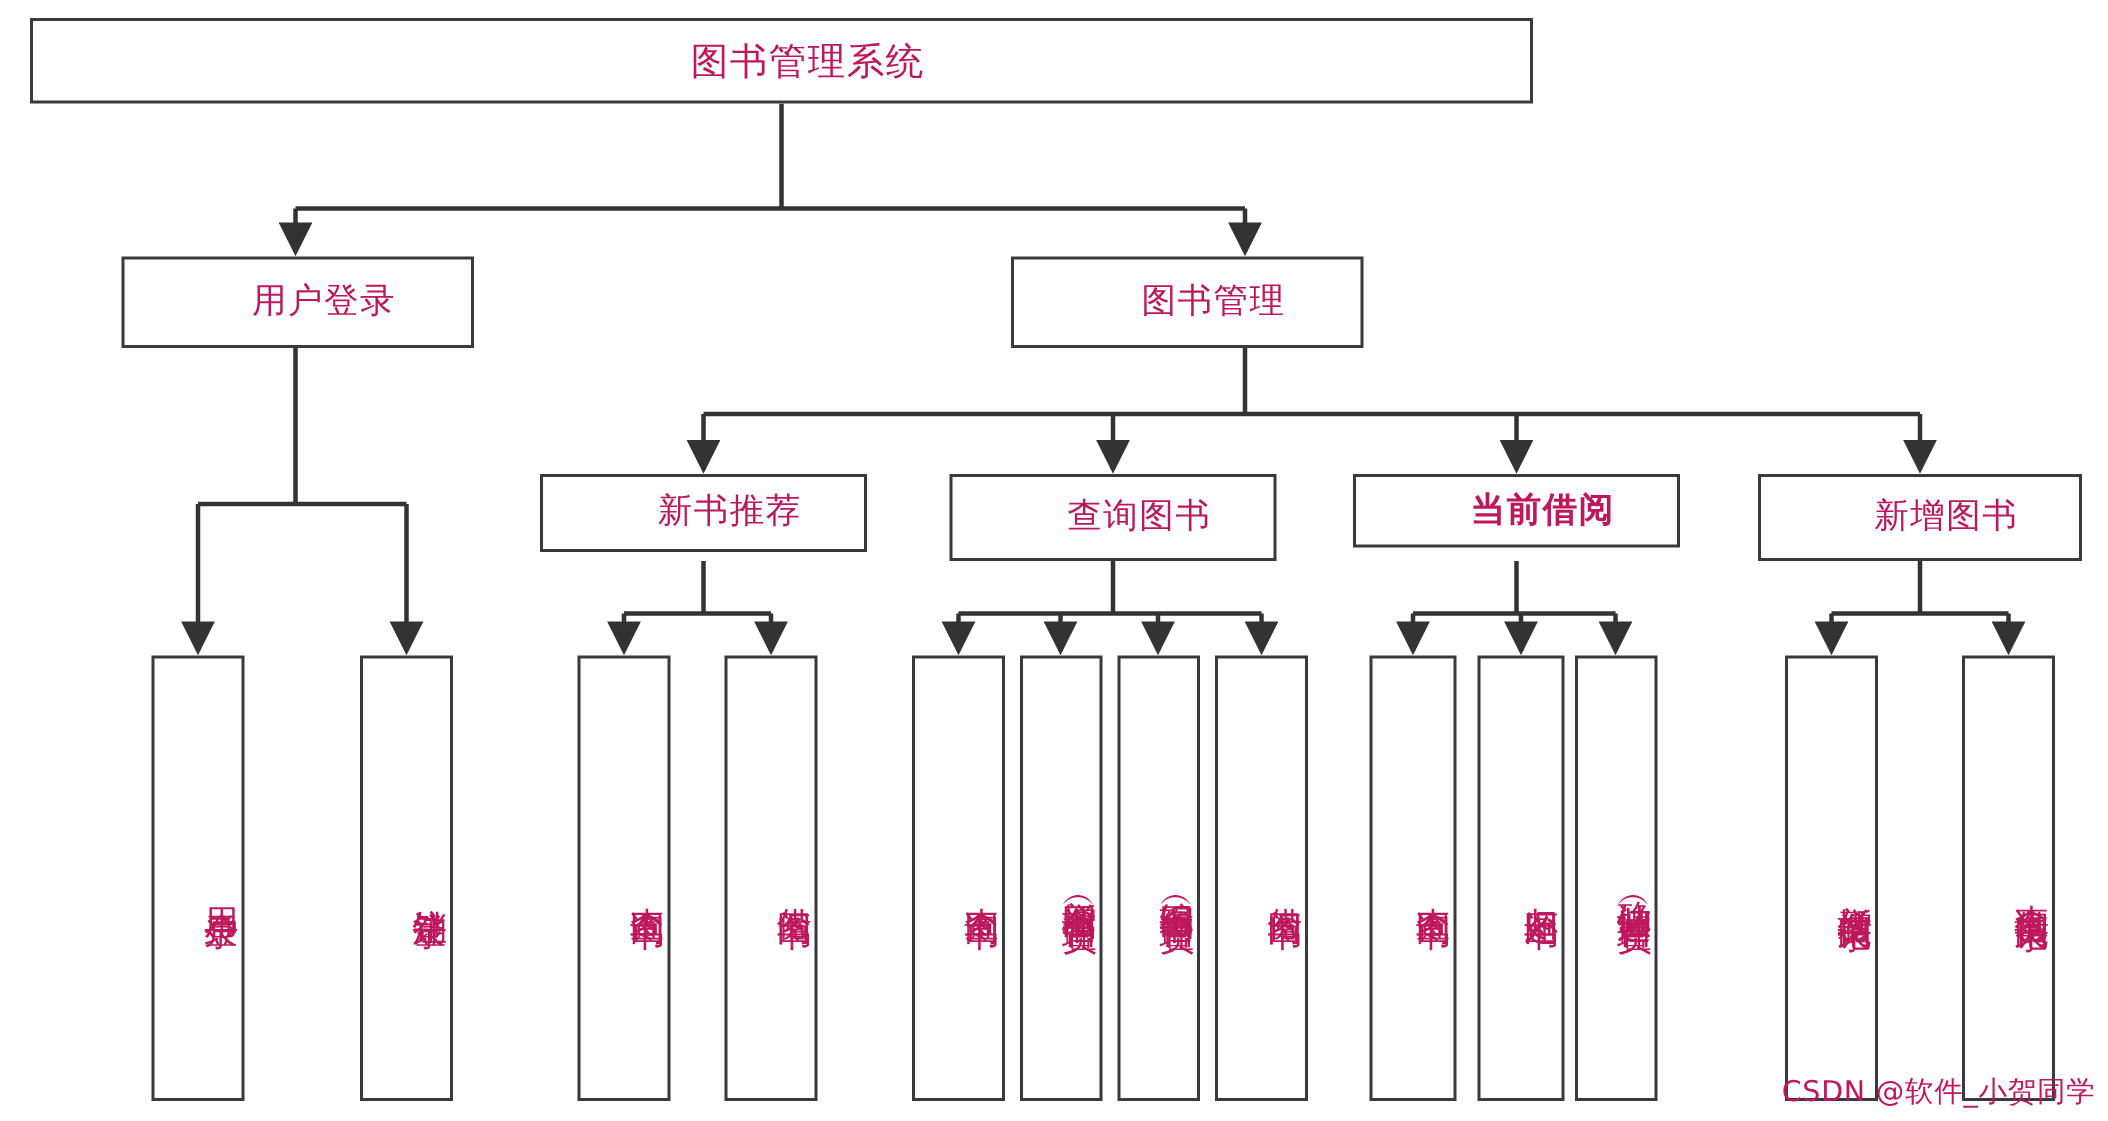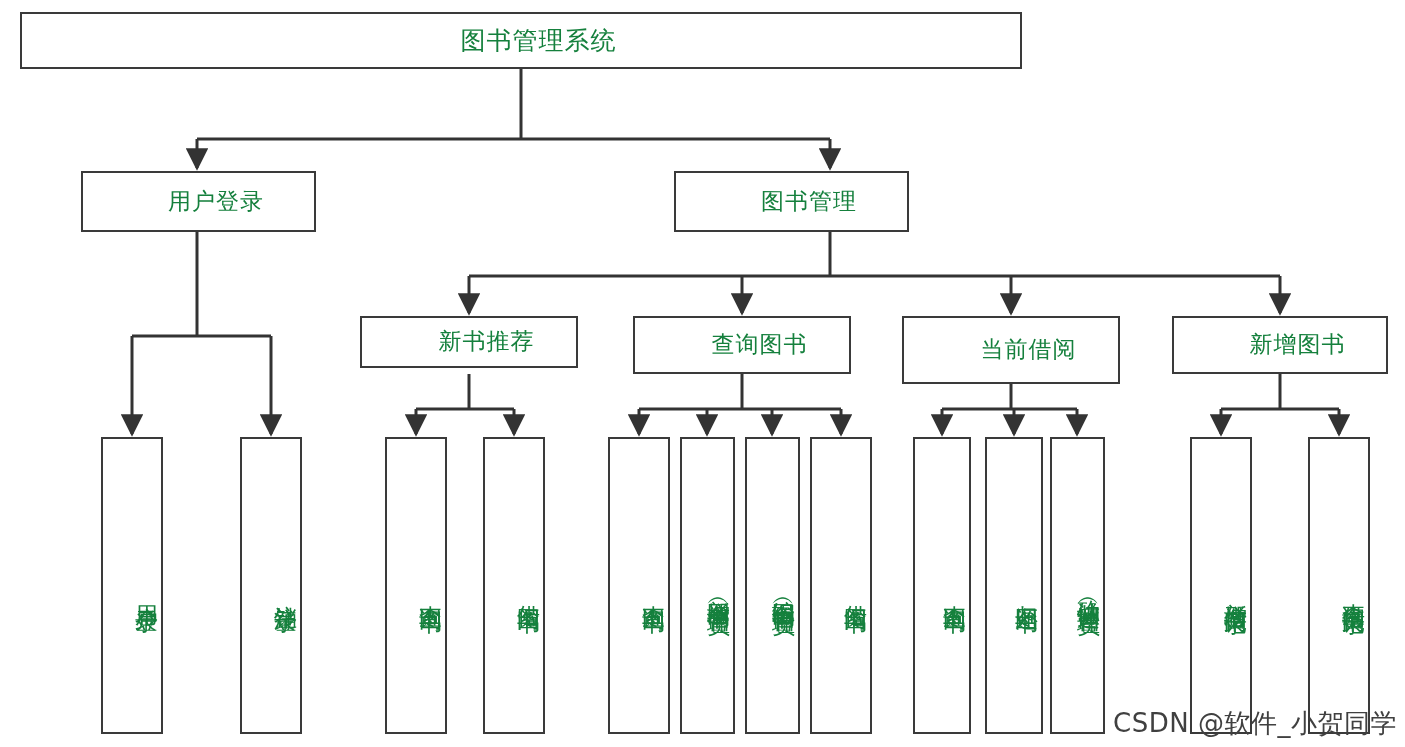--- a/index.html
+++ b/index.html
@@ -27,21 +27,21 @@
     pointer-events: none;
   }
   .node {
     position: absolute;
     box-sizing: border-box;
     border: 2.5px solid #3a3a3a;
     background: #ffffff;
     display: flex;
     align-items: center;
     justify-content: center;
-    color: #15803d;
+    color: #be185d;
     padding-left: 35px;
   }
   .node.horiz {
     font-size: 23px;
     letter-spacing: 1px;
     line-height: 1.2;
   }
   .node.vert {
     writing-mode: vertical-rl;
     text-orientation: upright;
@@ -58,22 +58,22 @@
     display: block;
     text-align: center;
   }
   #title-node {
     font-size: 25px;
   }
   #watermark {
     position: absolute;
     right: 8px;
     bottom: 6px;
-    font-size: 26px;
-    color: #404040;
+    font-size: 19px;
+    color: #be185d;
     letter-spacing: 0.5px;
     white-space: nowrap;
   }
 </style>
 </head>
 <body>
 
 <div id="canvas">
 
   <svg id="edges" viewBox="0 0 1405 747" width="1405" height="747" xmlns="http://www.w3.org/2000/svg">
@@ -157,21 +157,21 @@
   <div class="node vert" style="left: 240px; top: 437px; width: 62px; height: 297px;">
     <span class="vlabel">注销登录</span>
   </div>
 
   <div class="node horiz" style="left: 360px; top: 316px; width: 218px; height: 52px;">
     <span>新书推荐</span>
   </div>
   <div class="node horiz" style="left: 633px; top: 316px; width: 218px; height: 58px;">
     <span>查询图书</span>
   </div>
-  <div class="node horiz" style="left: 902px; top: 316px; width: 218px; height: 68px;">
+  <div class="node horiz" style="left: 902px; top: 316px; width: 218px; height: 49px; font-weight: bold;">
     <span>当前借阅</span>
   </div>
   <div class="node horiz" style="left: 1172px; top: 316px; width: 216px; height: 58px;">
     <span>新增图书</span>
   </div>
 
   <div class="node vert" style="left: 385px; top: 437px; width: 62px; height: 297px;">
     <span class="vlabel">查询图书</span>
   </div>
   <div class="node vert" style="left: 483px; top: 437px; width: 62px; height: 297px;">

